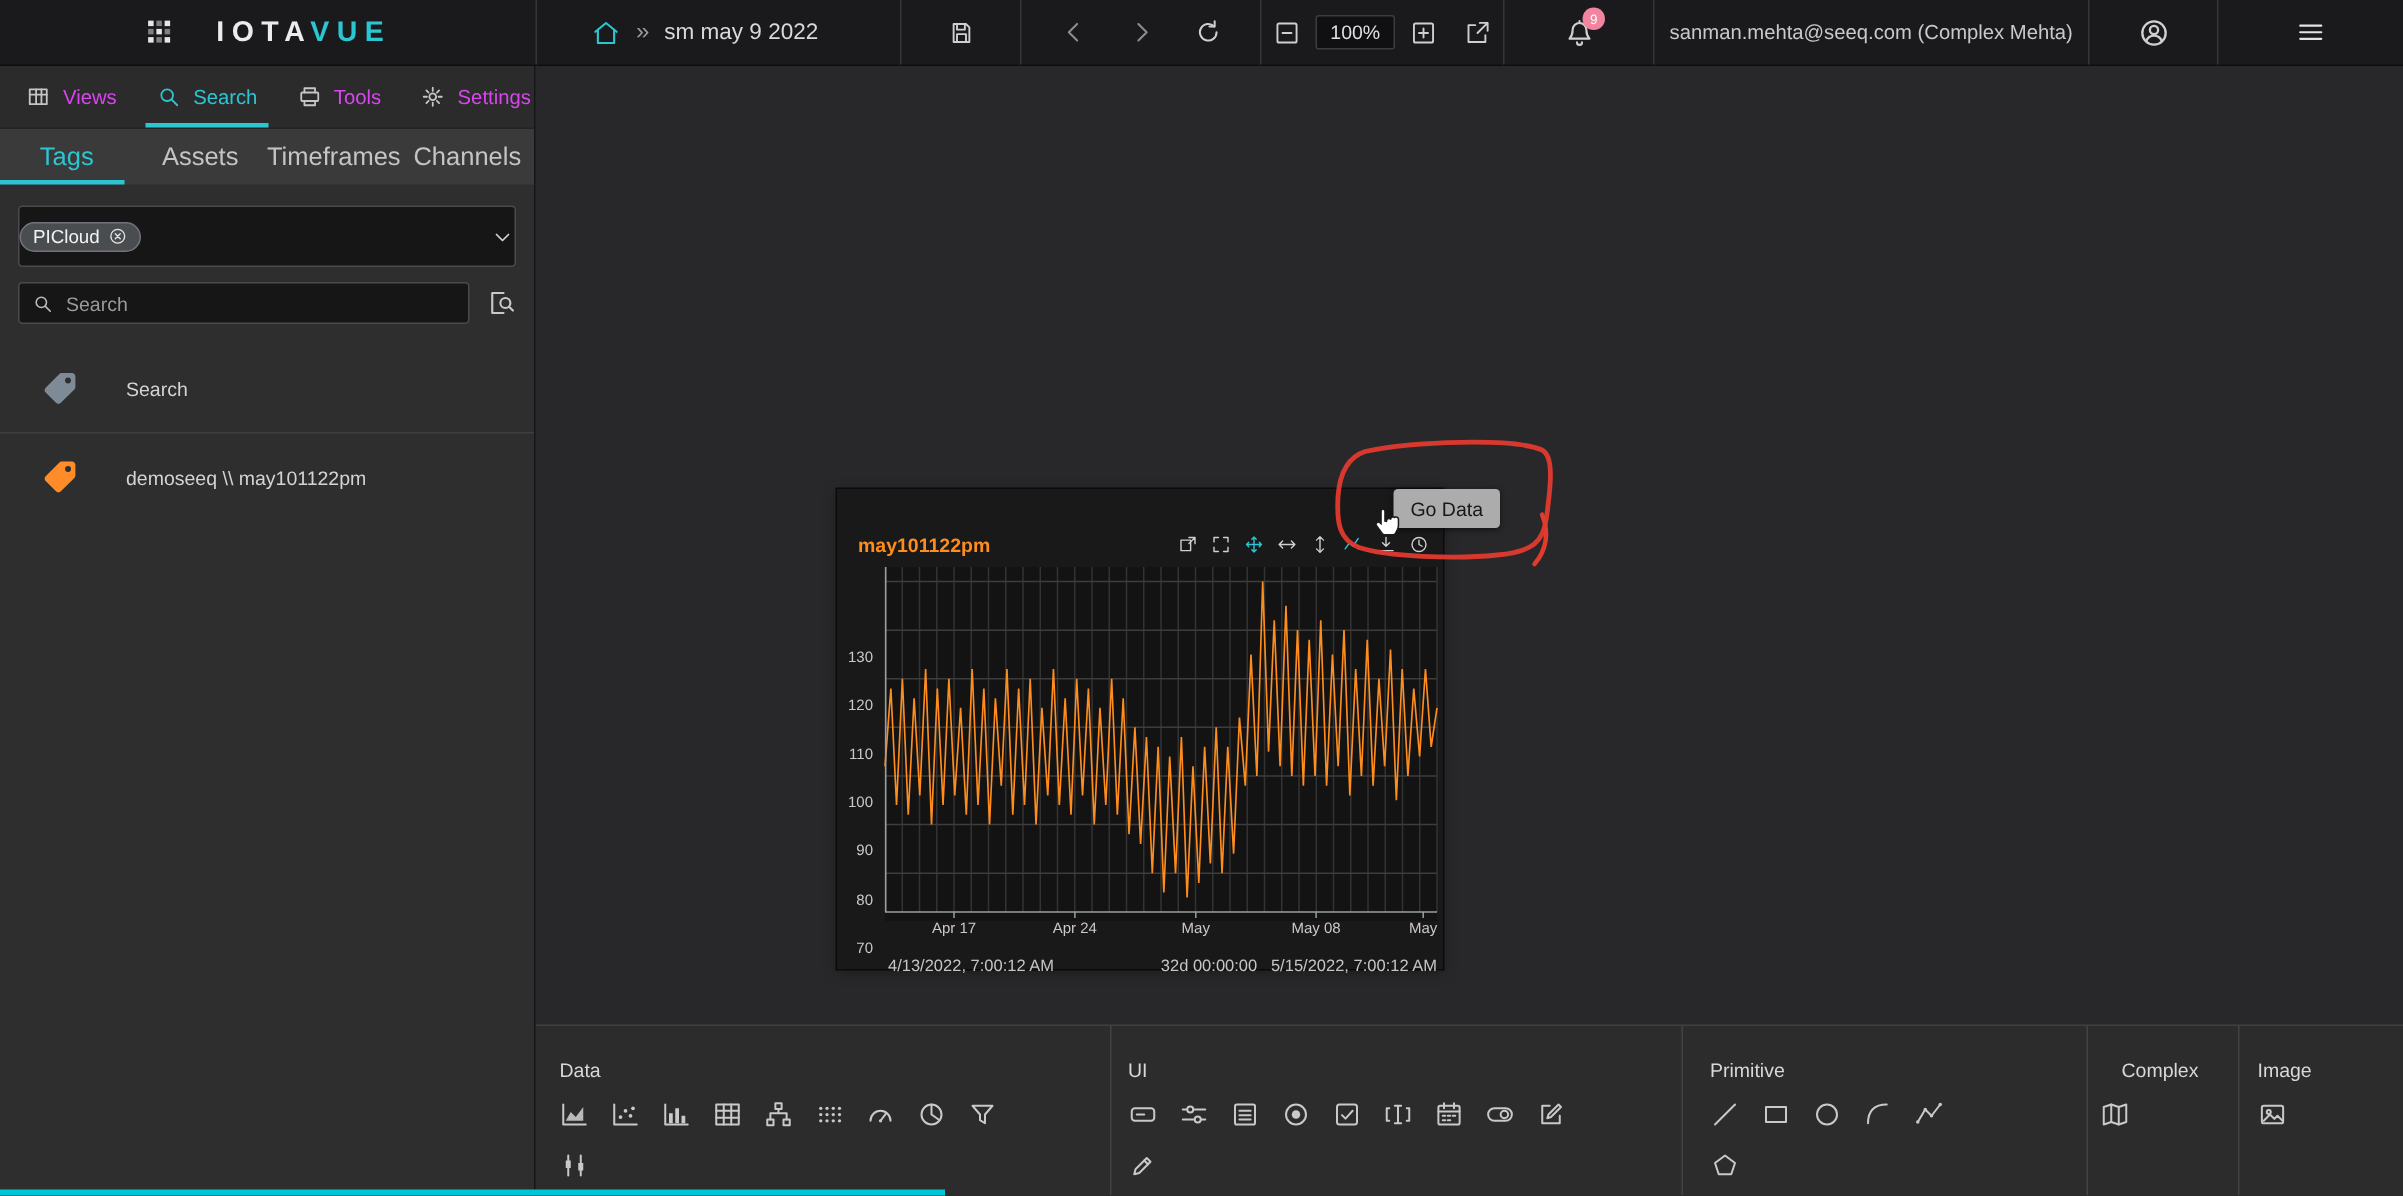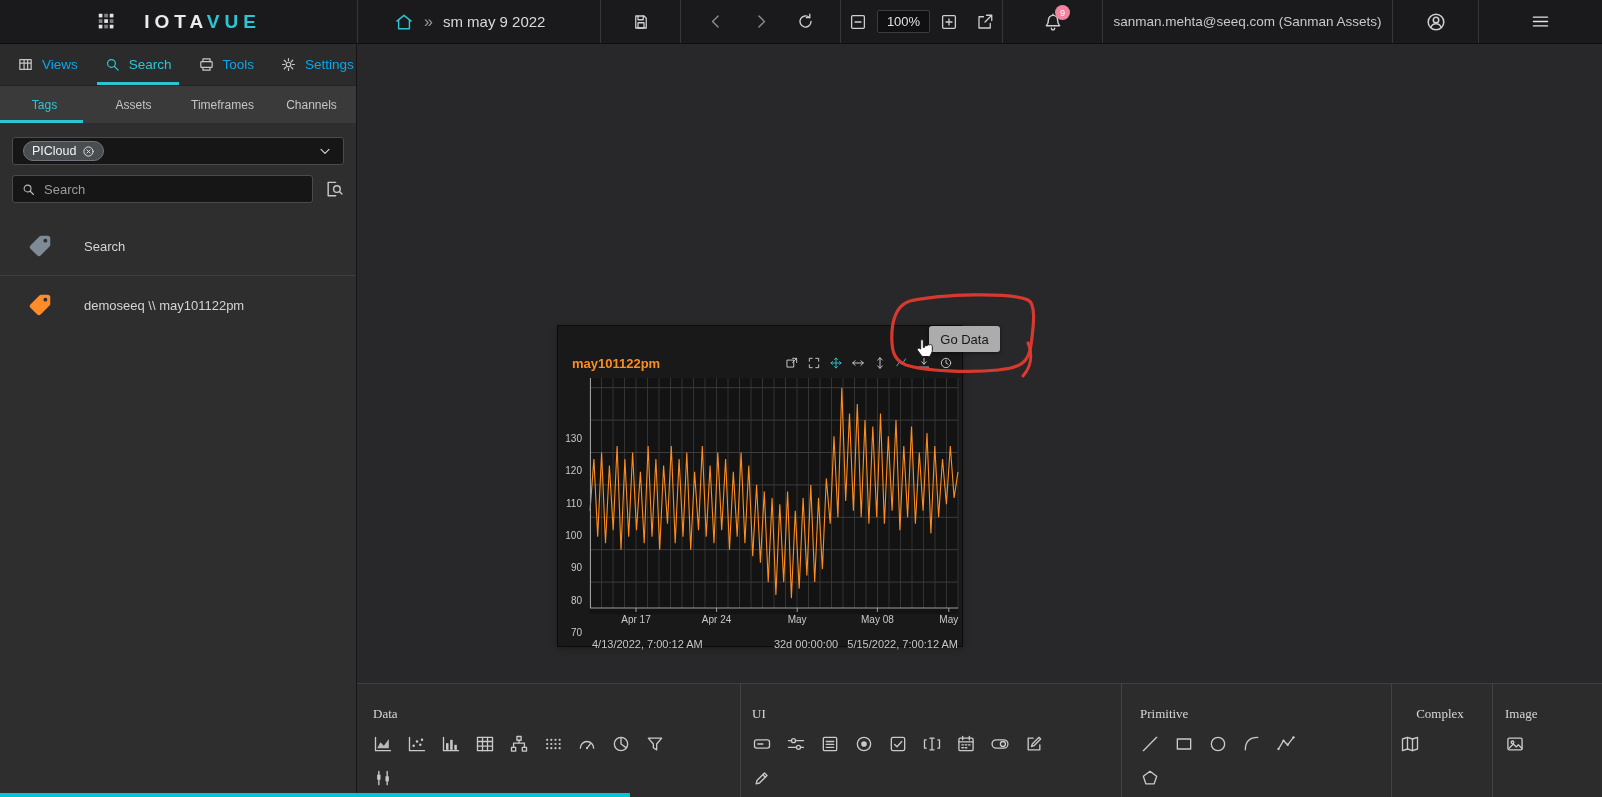--- a/index.html
+++ b/index.html
@@ -38,32 +38,32 @@
   .acct-sec .icon{width:22px;height:22px;}
   .menu-sec{width:124px;justify-content:center;}
   .menu-sec .icon{width:21px;height:21px;color:#e3e3e3;}
 
   
   .sidebar{position:absolute;left:0;top:44px;width:357px;bottom:0;background:#2e2e2f;
     border-right:1px solid #161618;z-index:10;}
   .side-nav{height:42px;background:#2b2b2c;display:flex;align-items:center;padding:0 4px;
     border-bottom:1px solid #232325;}
   .nav-item{display:flex;align-items:center;gap:8px;padding:0 13px;height:100%;position:relative;
-    color:#0ea5e9;font-size:13.5px;cursor:pointer;}
+    color:#d946ef;font-size:13.5px;cursor:pointer;}
   .nav-item .icon{width:17px;height:17px;color:#c6c6c6;}
   .nav-item.active,.nav-item.active .icon{color:var(--accent);}
   .nav-item.active::after{content:"";position:absolute;left:6px;right:6px;bottom:0;height:3px;background:var(--accent);}
   .side-tabs{height:37px;background:#3a3a3b;display:flex;}
-  .tab{flex:1;display:flex;align-items:center;justify-content:center;color:#c4c4c4;font-size:12px;
+  .tab{flex:1;display:flex;align-items:center;justify-content:center;color:#c4c4c4;font-size:17px;
     position:relative;cursor:pointer;}
   .tab.active{color:var(--accent);}
   .tab.active::after{content:"";position:absolute;left:0;right:6px;bottom:0;height:3px;background:var(--accent);}
   .side-body{padding:14px 12px 0 12px;}
-  .select-box{height:28px;background:#161617;border:1px solid #4b4b4e;border-radius:3px;
-    display:flex;align-items:center;padding:0 10px;cursor:pointer;}
+  .select-box{height:41px;background:#161617;border:1px solid #4b4b4e;border-radius:3px;
+    display:flex;align-items:center;padding:0 0;cursor:pointer;}
   .chip{display:inline-flex;align-items:center;gap:6px;background:#4a4d50;border:1px solid #70747a;
     border-radius:11px;padding:2px 8px;color:#f2f2f2;font-size:12.5px;}
   .chip .icon{width:13px;height:13px;color:#e6e6e6;}
   .flex1{flex:1;}
   .select-box .icon.chev{width:16px;height:16px;color:#d6d6d6;}
   .search-row{display:flex;align-items:center;margin-top:10px;gap:11px;}
   .search-box{flex:1;height:28px;background:#161617;border:1px solid #4b4b4e;border-radius:3px;
     display:flex;align-items:center;padding:0 8px;gap:8px;}
   .search-box .icon{width:15px;height:15px;color:#bdbdbd;}
   .search-box input{flex:1;background:transparent;border:none;outline:none;color:#e4e4e4;font-size:13px;min-width:0;}
@@ -106,21 +106,21 @@
   
   .annotation{position:absolute;left:525px;top:243px;width:170px;height:100px;pointer-events:none;z-index:30;}
   .goseeq{position:absolute;left:572px;top:282px;width:71px;height:26px;background:#acacac;border:none;
     border-radius:3px;color:#17171a;font-size:13px;font-family:inherit;cursor:pointer;z-index:29;
     box-shadow:0 1px 4px rgba(0,0,0,.5);}
   .cursor{position:absolute;left:556px;top:292px;width:24px;height:24px;z-index:31;pointer-events:none;}
 
   
   .palette{position:absolute;left:357px;top:683px;width:1245px;bottom:0;background:#2c2c2d;
     border-top:1px solid #3f3f42;overflow:hidden;}
-  .pal-sec{position:absolute;top:0;font-family:Liberation Serif, serif;}
+  .pal-sec{position:absolute;top:0;}
   .pal-label{color:#d8d8d8;font-size:13px;margin-top:22px;}
   .pal-icons{display:flex;gap:14px;margin-top:12px;}
   .pal-icons.row2{margin-top:14px;}
   .pic{display:inline-flex;width:20px;height:20px;color:#c9c9c9;cursor:pointer;}
   .pic svg{width:100%;height:100%;stroke:currentColor;fill:none;stroke-width:1.6;stroke-linecap:round;stroke-linejoin:round;}
   .pic.teal{color:var(--accent);}
   .pal-divider{position:absolute;top:0;bottom:0;width:1px;background:#434346;}
 
   .progress{position:absolute;left:0;bottom:0;height:4px;background:#00c6d8;z-index:50;}
 </style>
@@ -207,21 +207,21 @@
   <div class="tb-sec bell-sec">
     <span class="icon" style="width:20px;height:20px;">
         <svg viewBox="0 0 24 24">
           <path d="M12 4a5.5 5.5 0 0 0-5.5 5.5c0 4.5-1.6 6-2.5 7h16c-.9-1-2.5-2.5-2.5-7A5.5 5.5 0 0 0 12 4zM12 2.5V4"></path>
           <path d="M10 19.5a2 2 0 0 0 4 0"></path>
         </svg>
       </span>
     <span class="badge">9</span>
   </div>
   <div class="tb-sec user-sec">
-    <span>sanman.mehta@seeq.com (Sanman Assets)</span>
+    <span>sanman.mehta@seeq.com (Complex Mehta)</span>
   </div>
   <div class="tb-sec acct-sec">
     <span class="icon">
         <svg viewBox="0 0 24 24">
           <circle cx="12" cy="12" r="8.5"></circle>
           <circle cx="12" cy="9.8" r="3"></circle>
           <path d="M6.3 18c1.1-2.8 3.2-4.1 5.7-4.1s4.6 1.3 5.7 4.1"></path>
         </svg>
       </span>
   </div>

